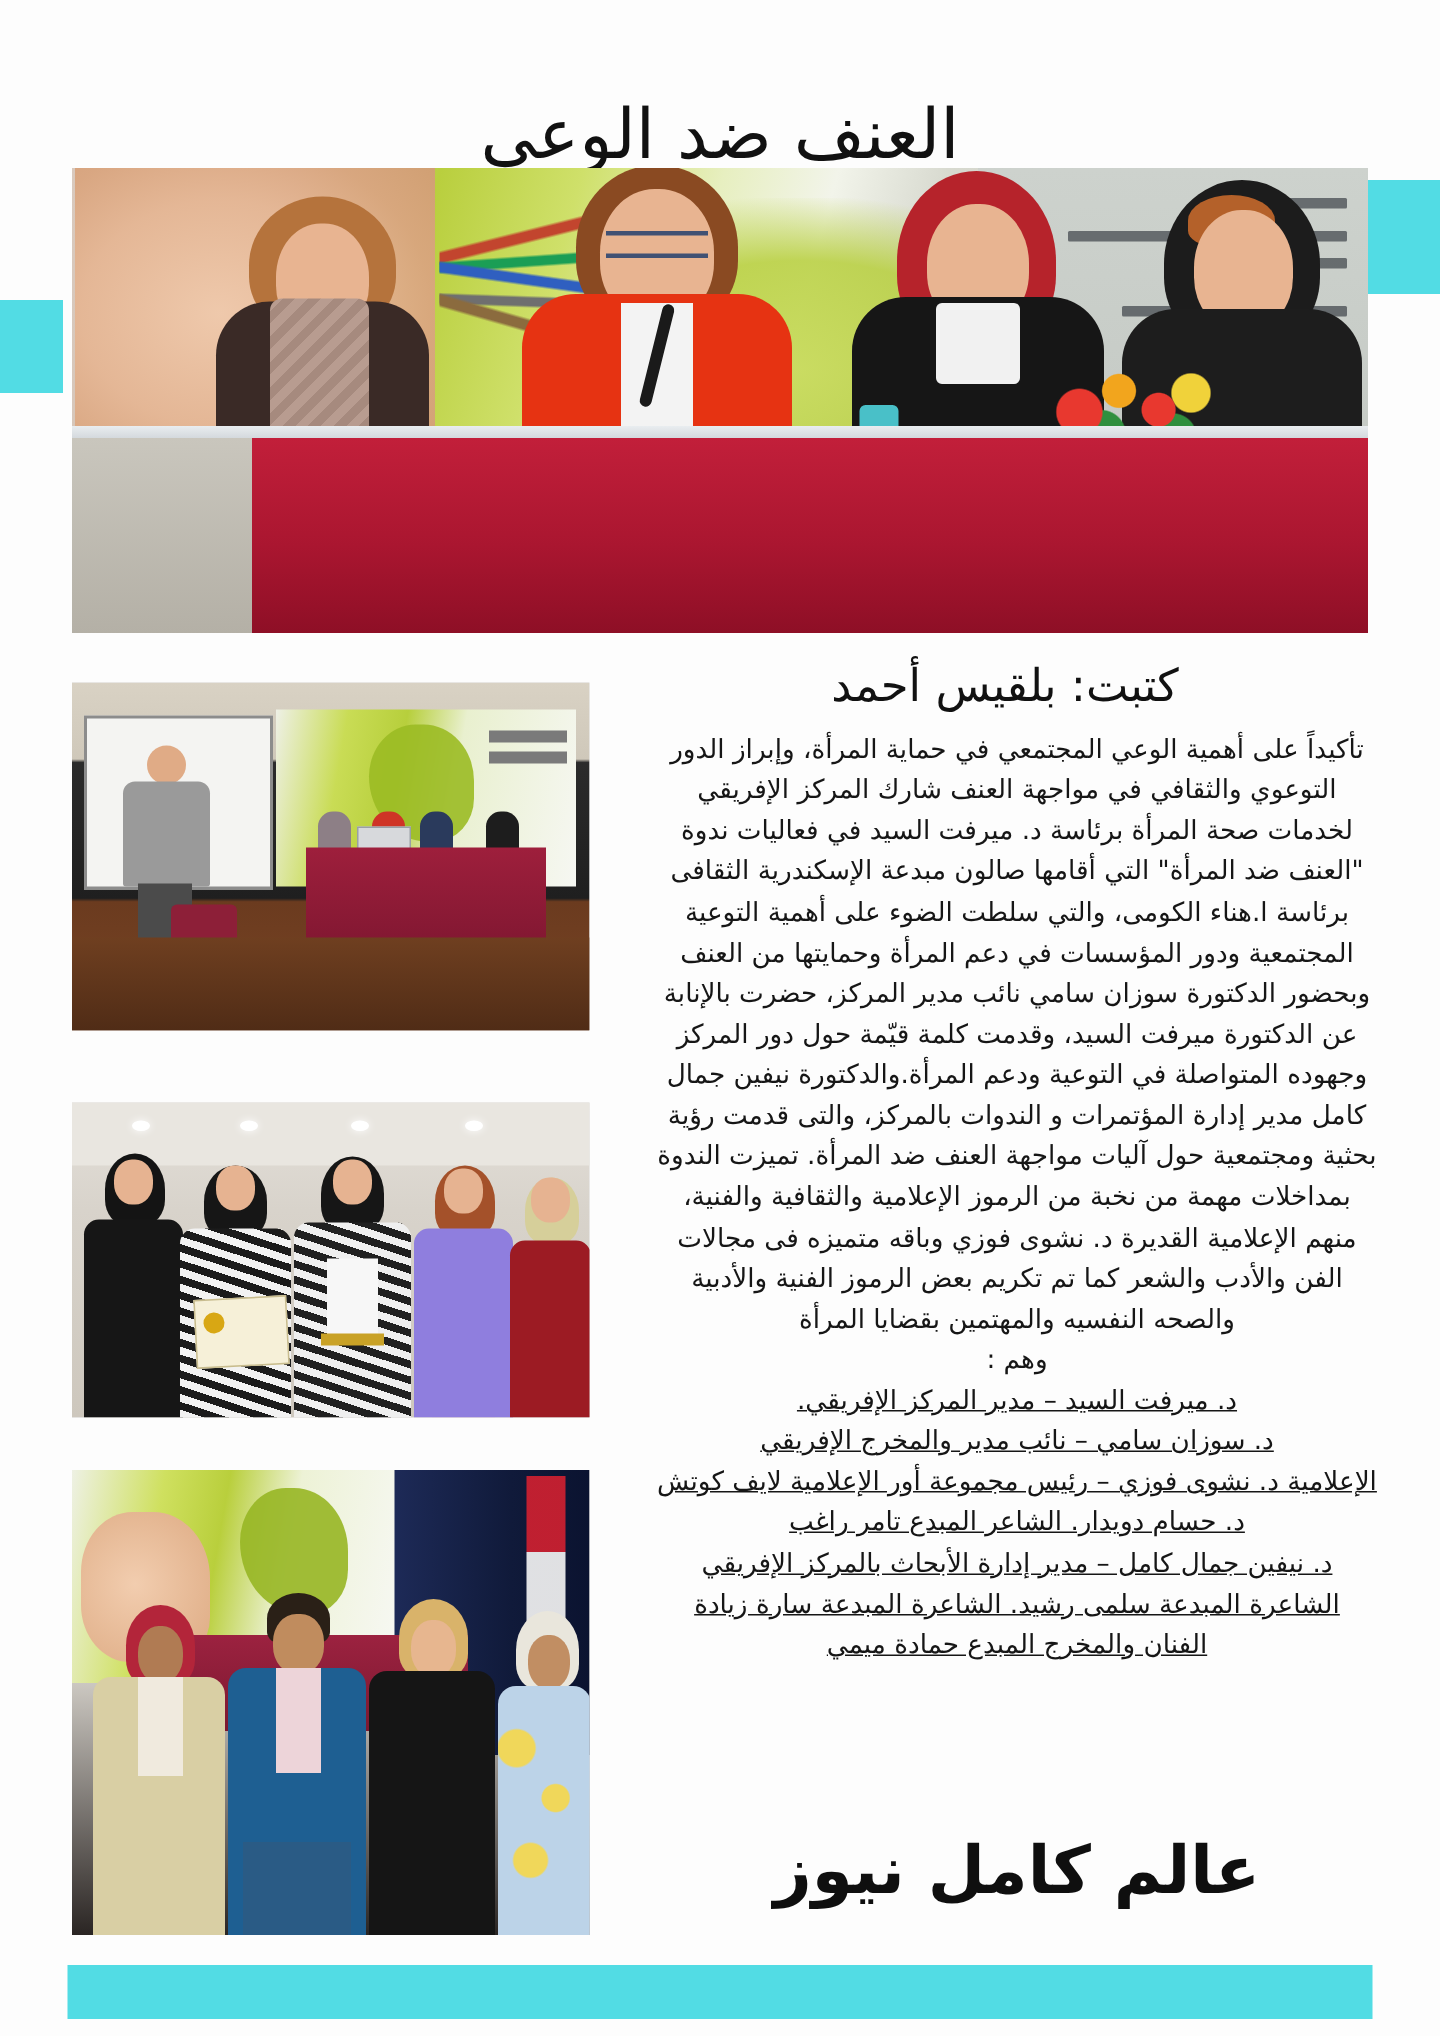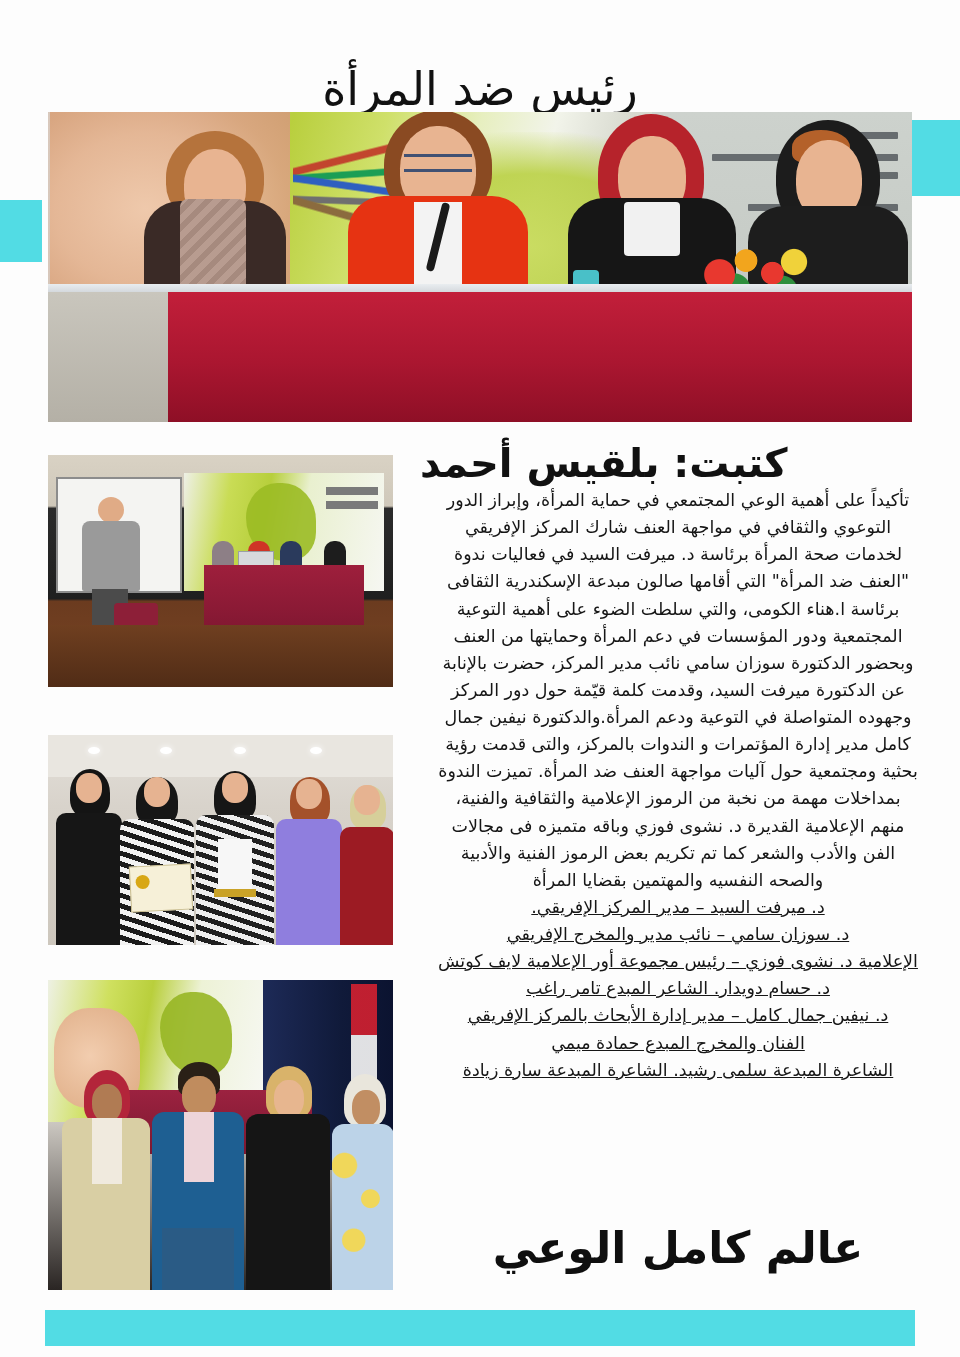--- a/index.html
+++ b/index.html
@@ -120,21 +120,21 @@
       radial-gradient(circle at 62% 56%,#e8382f 0 13%,transparent 14%),
       radial-gradient(circle at 80% 40%,#f0d23a 0 12%,transparent 13%),
       radial-gradient(circle at 30% 80%,#2f8f3e 0 16%,transparent 17%),
       radial-gradient(circle at 70% 82%,#2f8f3e 0 15%,transparent 16%);
   }
   .hero .bottle{position:absolute;left:525px;bottom:118px;width:26px;height:34px;background:#49c0c8;border-radius:4px;}
 
   
   .byline{
     position:absolute;right:40px;top:440px;width:500px;
-    text-align:left;font-size:40px;font-weight:700;color:#111;
+    text-align:center;font-size:30px;font-weight:400;color:#111;
     direction:rtl;
   }
 
   
   .article{
     position:absolute;right:40px;top:487px;width:484px;
     direction:rtl;text-align:center;
     font-size:17.5px;line-height:1.55;color:#161616;
   }
   .article p{margin:0;}
@@ -240,21 +240,21 @@
 </style>
 </head>
 <body>
 
 <div class="page">
 
   <div class="accent accent-right"></div>
   <div class="accent accent-left"></div>
   <div class="accent accent-bottom"></div>
 
-  <h1 class="headline">رئيس ضد المرأة</h1>
+  <h1 class="headline">العنف ضد الوعي</h1>
 
   <div class="hero photo">
     <div class="banner"></div>
     <div class="poster-hand"></div>
     <div class="brushes"></div>
     <div class="green-swirl"></div>
     <div class="right-board">
       <div class="bline bl1"></div>
       <div class="bline bl2"></div>
       <div class="bline bl3"></div>
@@ -292,31 +292,32 @@
     <div class="flowers"></div>
     <div class="table-top"></div>
     <div class="table"></div>
     <div class="floor"></div>
   </div>
 
   <div class="byline">كتبت: بلقيس أحمد</div>
 
   <div class="article">
     <p>تأكيداً على أهمية الوعي المجتمعي في حماية المرأة، وإبراز الدور التوعوي والثقافي في مواجهة العنف شارك المركز الإفريقي لخدمات صحة المرأة برئاسة د. ميرفت السيد في فعاليات ندوة "العنف ضد المرأة" التي أقامها صالون مبدعة الإسكندرية الثقافى برئاسة ا.هناء الكومى، والتي سلطت الضوء على أهمية التوعية المجتمعية ودور المؤسسات في دعم المرأة وحمايتها من العنف وبحضور الدكتورة سوزان سامي نائب مدير المركز، حضرت بالإنابة عن الدكتورة ميرفت السيد، وقدمت كلمة قيّمة حول دور المركز وجهوده المتواصلة في التوعية ودعم المرأة.والدكتورة نيفين جمال كامل مدير إدارة المؤتمرات و الندوات بالمركز، والتى قدمت رؤية بحثية ومجتمعية حول آليات مواجهة العنف ضد المرأة. تميزت الندوة بمداخلات مهمة من نخبة من الرموز الإعلامية والثقافية والفنية، منهم الإعلامية القديرة د. نشوى فوزي وباقه متميزه فى مجالات الفن والأدب والشعر كما تم تكريم بعض الرموز الفنية والأدبية والصحه النفسيه والمهتمين بقضايا المرأة</p>
+    <p>وهم :</p>
     <div class="names">
       <div>د. ميرفت السيد – مدير المركز الإفريقي.</div>
       <div>د. سوزان سامي – نائب مدير والمخرج الإفريقي</div>
       <div>الإعلامية د. نشوى فوزي – رئيس مجموعة أور الإعلامية لايف كوتش د. حسام دويدار.   الشاعر المبدع تامر راغب</div>
       <div>د. نيفين جمال كامل – مدير إدارة الأبحاث بالمركز الإفريقي</div>
+      <div>الشاعرة المبدعة سلمى رشيد.  الشاعرة المبدعة سارة زيادة</div>
       <div>الفنان والمخرج المبدع حمادة ميمي</div>
-      <div>الشاعرة المبدعة سلمى رشيد.  الشاعرة المبدعة سارة زيادة</div>
     </div>
   </div>
 
-  <div class="brand">عالم كامل الوعي</div>
+  <div class="brand">عالم كامل نيوز</div>
 
   <div class="photo ph2">
     <div class="wall"></div>
     <div class="screen"></div>
     <div class="poster">
       <div class="blob"></div>
         <div class="logo"></div>
         <div class="logo2"></div>
     </div>
     <div class="speaker">

